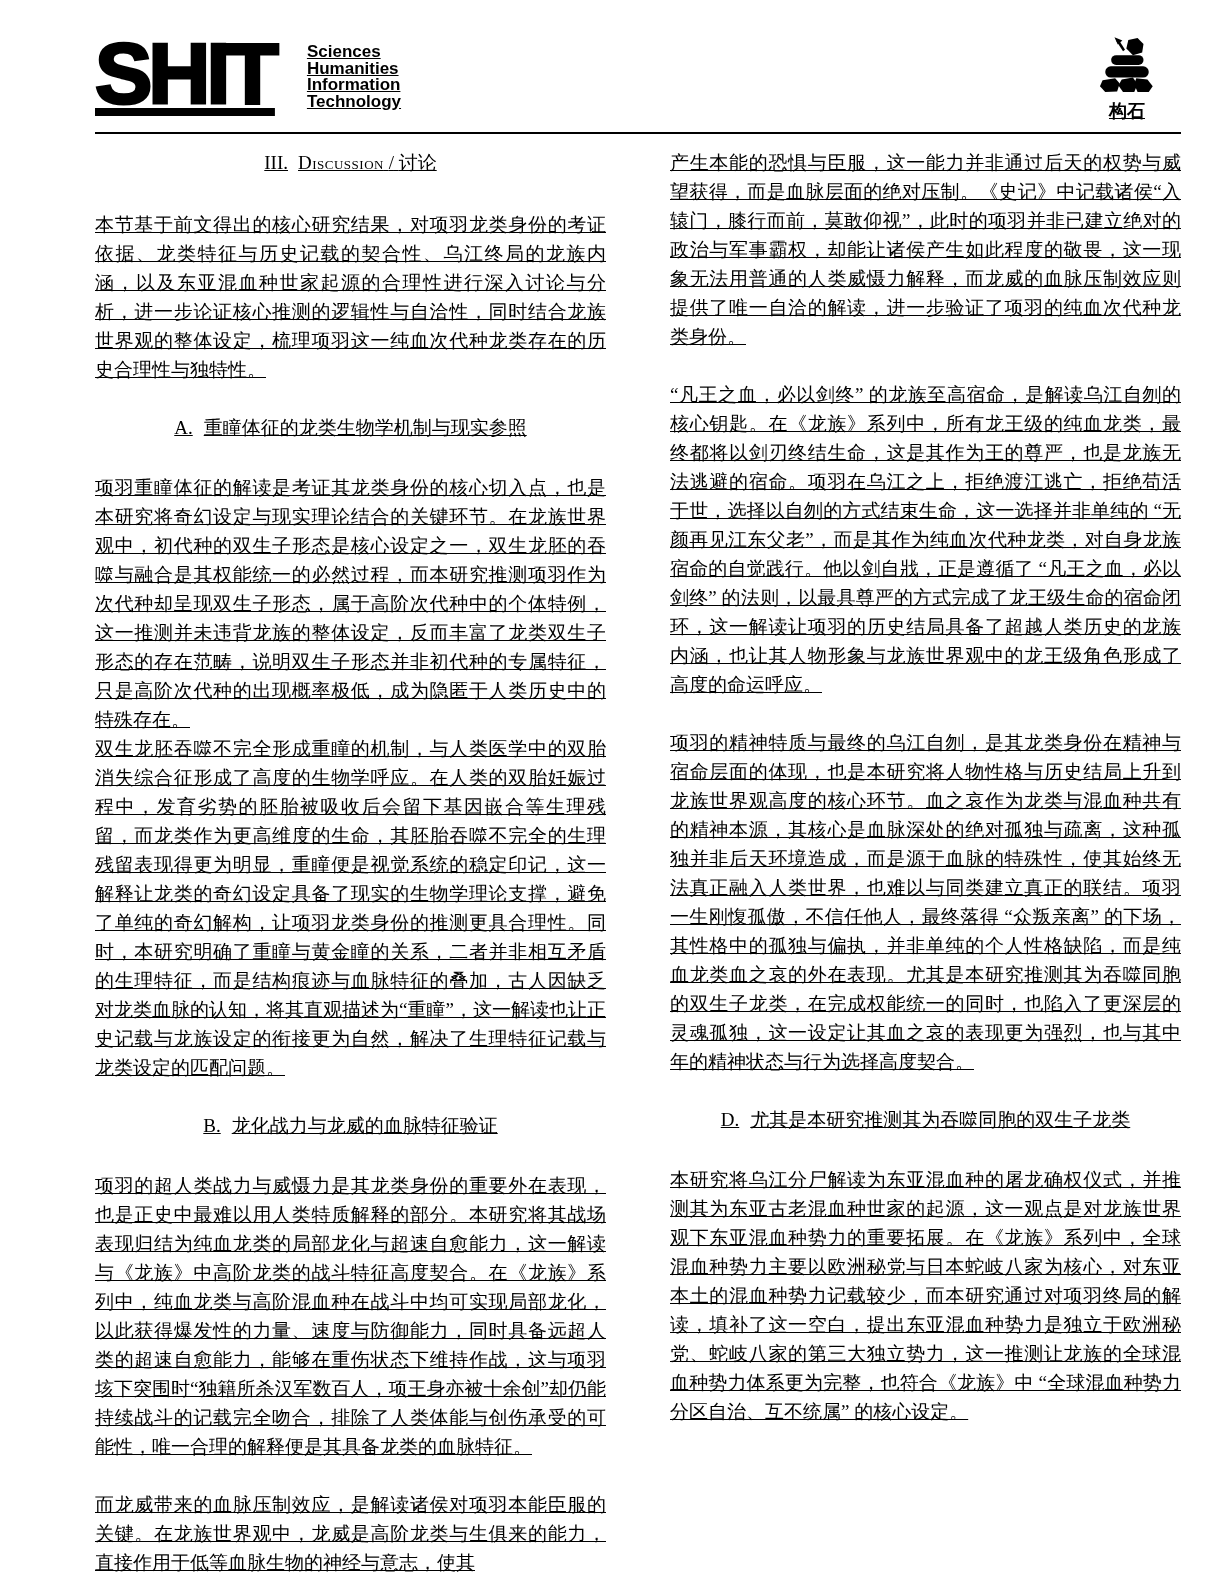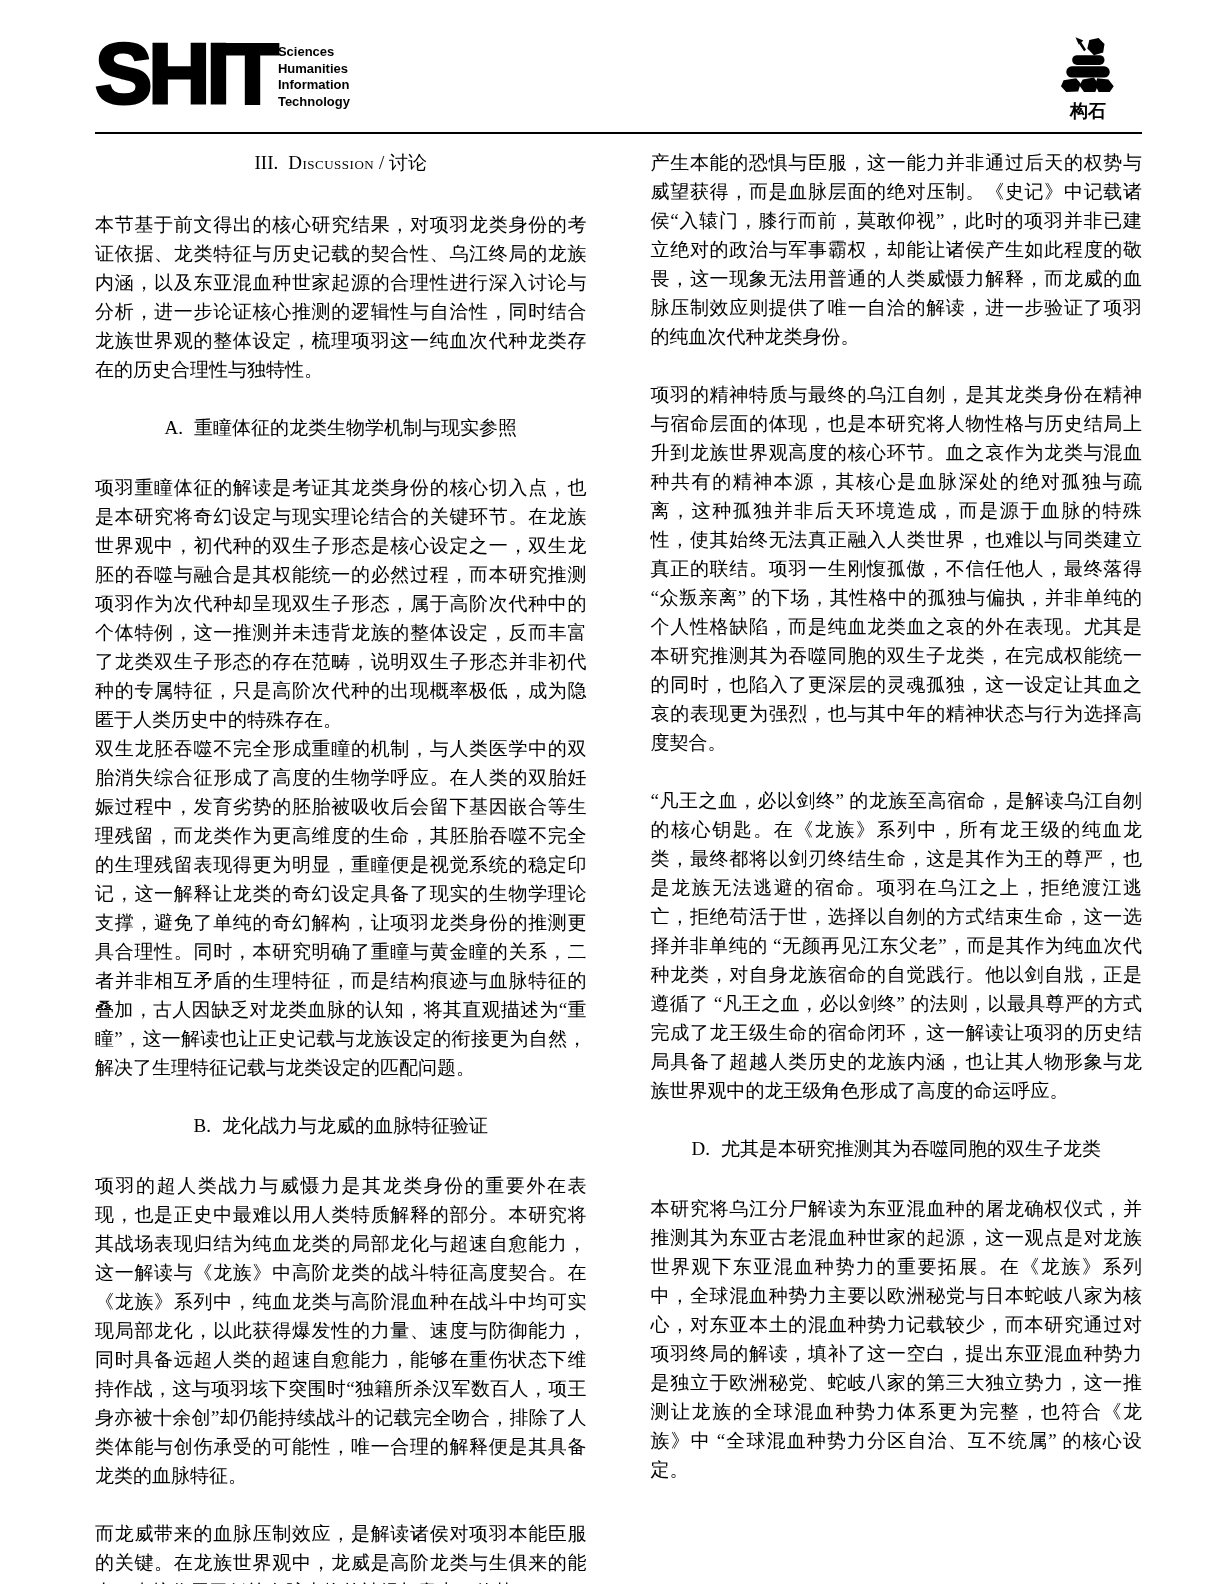--- a/index.html
+++ b/index.html
@@ -11,45 +11,46 @@
   body {
     width: 1224px;
     height: 1584px;
     font-family: "Liberation Serif", serif;
     overflow: hidden;
   }
   .page {
     box-sizing: border-box;
     width: 1224px;
     height: 1584px;
-    padding: 34px 82px 0 95px;
+    padding: 34px 43px 0 95px;
+    text-decoration: underline;
   }
 
   
   .hdr {
     display: flex;
     justify-content: space-between;
     align-items: flex-start;
     height: 92px;
   }
   .hdr-left { display: flex; align-items: flex-start; }
   .logo-text {
     font-family: "Liberation Sans", sans-serif;
     font-weight: 900;
     font-size: 86px;
     line-height: 78px;
     letter-spacing: -4px;
     -webkit-text-stroke: 3px #000;
   }
   .logo-sub {
-    margin-left: 3px;
+    margin-left: 32px;
     padding-top: 10px;
     font-family: "Liberation Sans", sans-serif;
     font-weight: 700;
-    font-size: 13px;
+    font-size: 17px;
     line-height: 16.5px;
   }
   .pub {
     width: 96px;
     text-align: center;
     margin-right: 6px;
   }
   .pub svg { display: block; margin: 2px auto 0 auto; }
   .pub-label {
     font-family: "Liberation Sans", sans-serif;
@@ -151,22 +152,22 @@
       <h3 class="sub-h"><span class="sub-label">B.</span><span>龙化战力与龙威的血脉特征验证</span></h3>
 
       <p>项羽的超人类战力与威慑力是其龙类身份的重要外在表现，也是正史中最难以用人类特质解释的部分。本研究将其战场表现归结为纯血龙类的局部龙化与超速自愈能力，这一解读与《龙族》中高阶龙类的战斗特征高度契合。在《龙族》系列中，纯血龙类与高阶混血种在战斗中均可实现局部龙化，以此获得爆发性的力量、速度与防御能力，同时具备远超人类的超速自愈能力，能够在重伤状态下维持作战，这与项羽垓下突围时“独籍所杀汉军数百人，项王身亦被十余创”却仍能持续战斗的记载完全吻合，排除了人类体能与创伤承受的可能性，唯一合理的解释便是其具备龙类的血脉特征。</p>
       <p>而龙威带来的血脉压制效应，是解读诸侯对项羽本能臣服的关键。在龙族世界观中，龙威是高阶龙类与生俱来的能力，直接作用于低等血脉生物的神经与意志，使其</p>
     </section>
 
     <section class="col">
       <p>产生本能的恐惧与臣服，这一能力并非通过后天的权势与威望获得，而是血脉层面的绝对压制。《史记》中记载诸侯“入辕门，膝行而前，莫敢仰视”，此时的项羽并非已建立绝对的政治与军事霸权，却能让诸侯产生如此程度的敬畏，这一现象无法用普通的人类威慑力解释，而龙威的血脉压制效应则提供了唯一自洽的解读，进一步验证了项羽的纯血次代种龙类身份。</p>
 
 
+      <p>“凡王之血，必以剑终” 的龙族至高宿命，是解读乌江自刎的核心钥匙。在《龙族》系列中，所有龙王级的纯血龙类，最终都将以剑刃终结生命，这是其作为王的尊严，也是龙族无法逃避的宿命。项羽在乌江之上，拒绝渡江逃亡，拒绝苟活于世，选择以自刎的方式结束生命，这一选择并非单纯的 “无颜再见江东父老”，而是其作为纯血次代种龙类，对自身龙族宿命的自觉践行。他以剑自戕，正是遵循了 “凡王之血，必以剑终” 的法则，以最具尊严的方式完成了龙王级生命的宿命闭环，这一解读让项羽的历史结局具备了超越人类历史的龙族内涵，也让其人物形象与龙族世界观中的龙王级角色形成了高度的命运呼应。</p>
       <p>项羽的精神特质与最终的乌江自刎，是其龙类身份在精神与宿命层面的体现，也是本研究将人物性格与历史结局上升到龙族世界观高度的核心环节。血之哀作为龙类与混血种共有的精神本源，其核心是血脉深处的绝对孤独与疏离，这种孤独并非后天环境造成，而是源于血脉的特殊性，使其始终无法真正融入人类世界，也难以与同类建立真正的联结。项羽一生刚愎孤傲，不信任他人，最终落得 “众叛亲离” 的下场，其性格中的孤独与偏执，并非单纯的个人性格缺陷，而是纯血龙类血之哀的外在表现。尤其是本研究推测其为吞噬同胞的双生子龙类，在完成权能统一的同时，也陷入了更深层的灵魂孤独，这一设定让其血之哀的表现更为强烈，也与其中年的精神状态与行为选择高度契合。</p>
-      <p>“凡王之血，必以剑终” 的龙族至高宿命，是解读乌江自刎的核心钥匙。在《龙族》系列中，所有龙王级的纯血龙类，最终都将以剑刃终结生命，这是其作为王的尊严，也是龙族无法逃避的宿命。项羽在乌江之上，拒绝渡江逃亡，拒绝苟活于世，选择以自刎的方式结束生命，这一选择并非单纯的 “无颜再见江东父老”，而是其作为纯血次代种龙类，对自身龙族宿命的自觉践行。他以剑自戕，正是遵循了 “凡王之血，必以剑终” 的法则，以最具尊严的方式完成了龙王级生命的宿命闭环，这一解读让项羽的历史结局具备了超越人类历史的龙族内涵，也让其人物形象与龙族世界观中的龙王级角色形成了高度的命运呼应。</p>
 
       <h3 class="sub-h"><span class="sub-label">D.</span><span>尤其是本研究推测其为吞噬同胞的双生子龙类</span></h3>
 
       <p>本研究将乌江分尸解读为东亚混血种的屠龙确权仪式，并推测其为东亚古老混血种世家的起源，这一观点是对龙族世界观下东亚混血种势力的重要拓展。在《龙族》系列中，全球混血种势力主要以欧洲秘党与日本蛇岐八家为核心，对东亚本土的混血种势力记载较少，而本研究通过对项羽终局的解读，填补了这一空白，提出东亚混血种势力是独立于欧洲秘党、蛇岐八家的第三大独立势力，这一推测让龙族的全球混血种势力体系更为完整，也符合《龙族》中 “全球混血种势力分区自治、互不统属” 的核心设定。</p>
     </section>
 
   </main>
 </div>
 
 </body></html>

